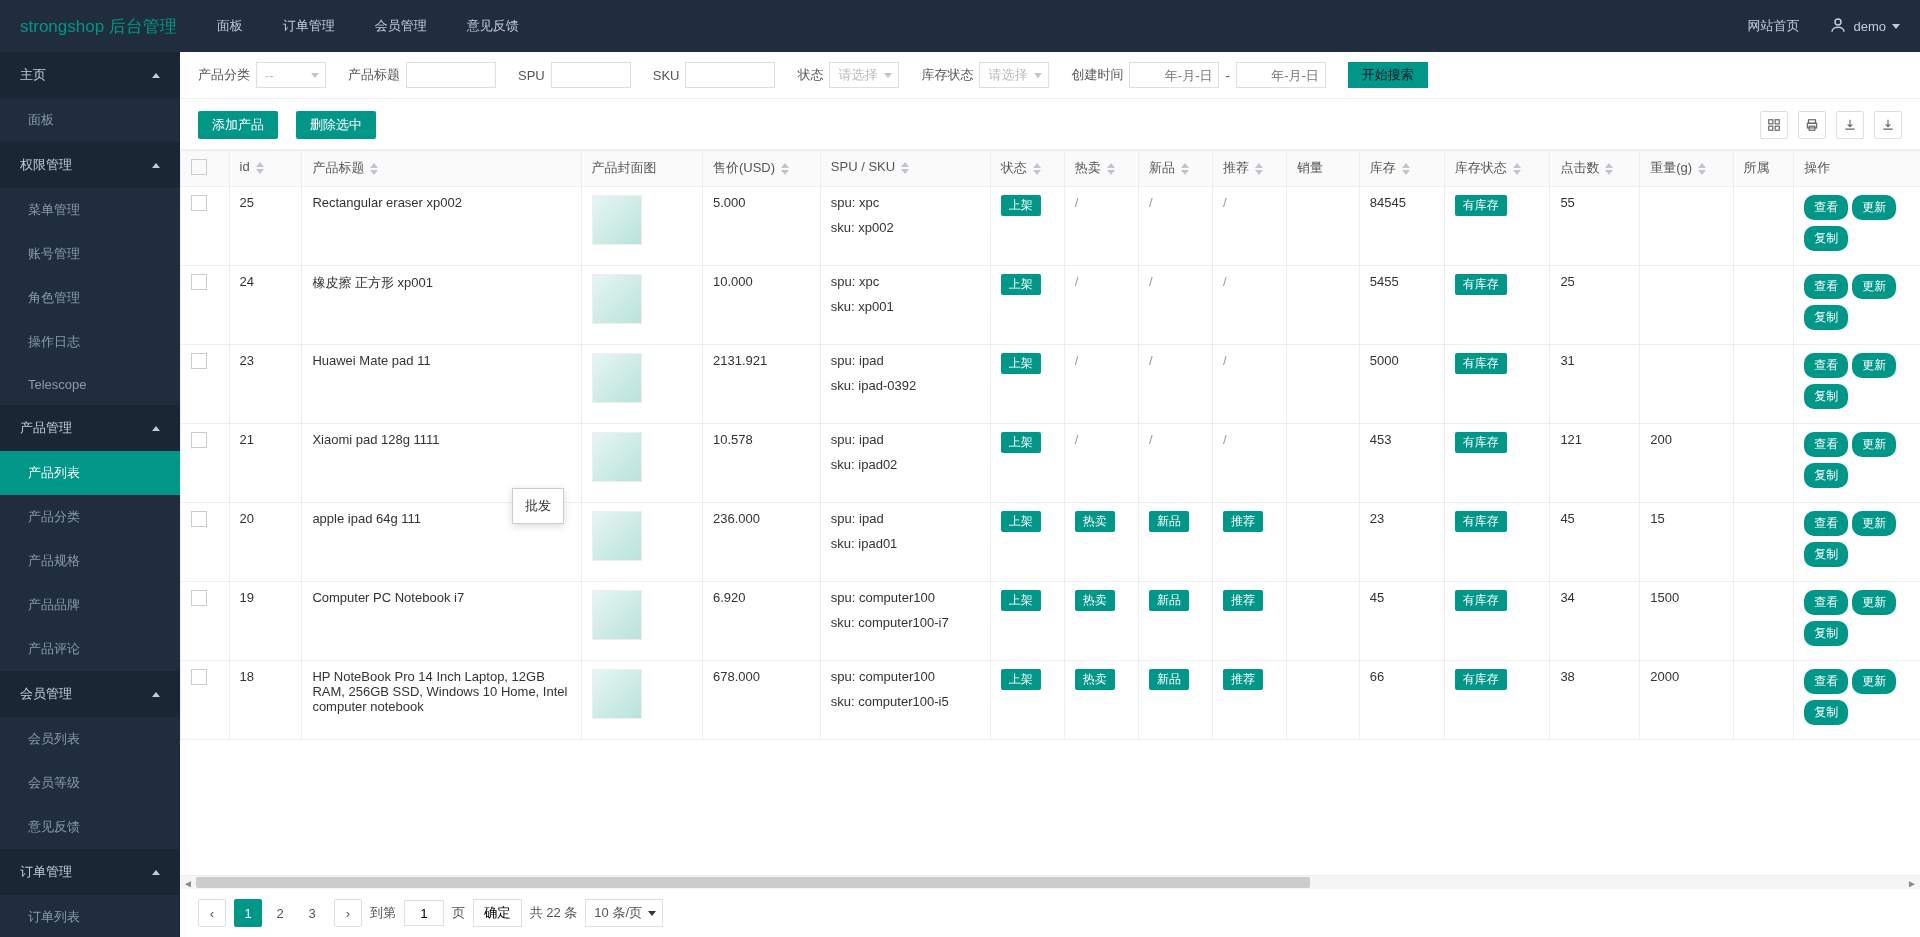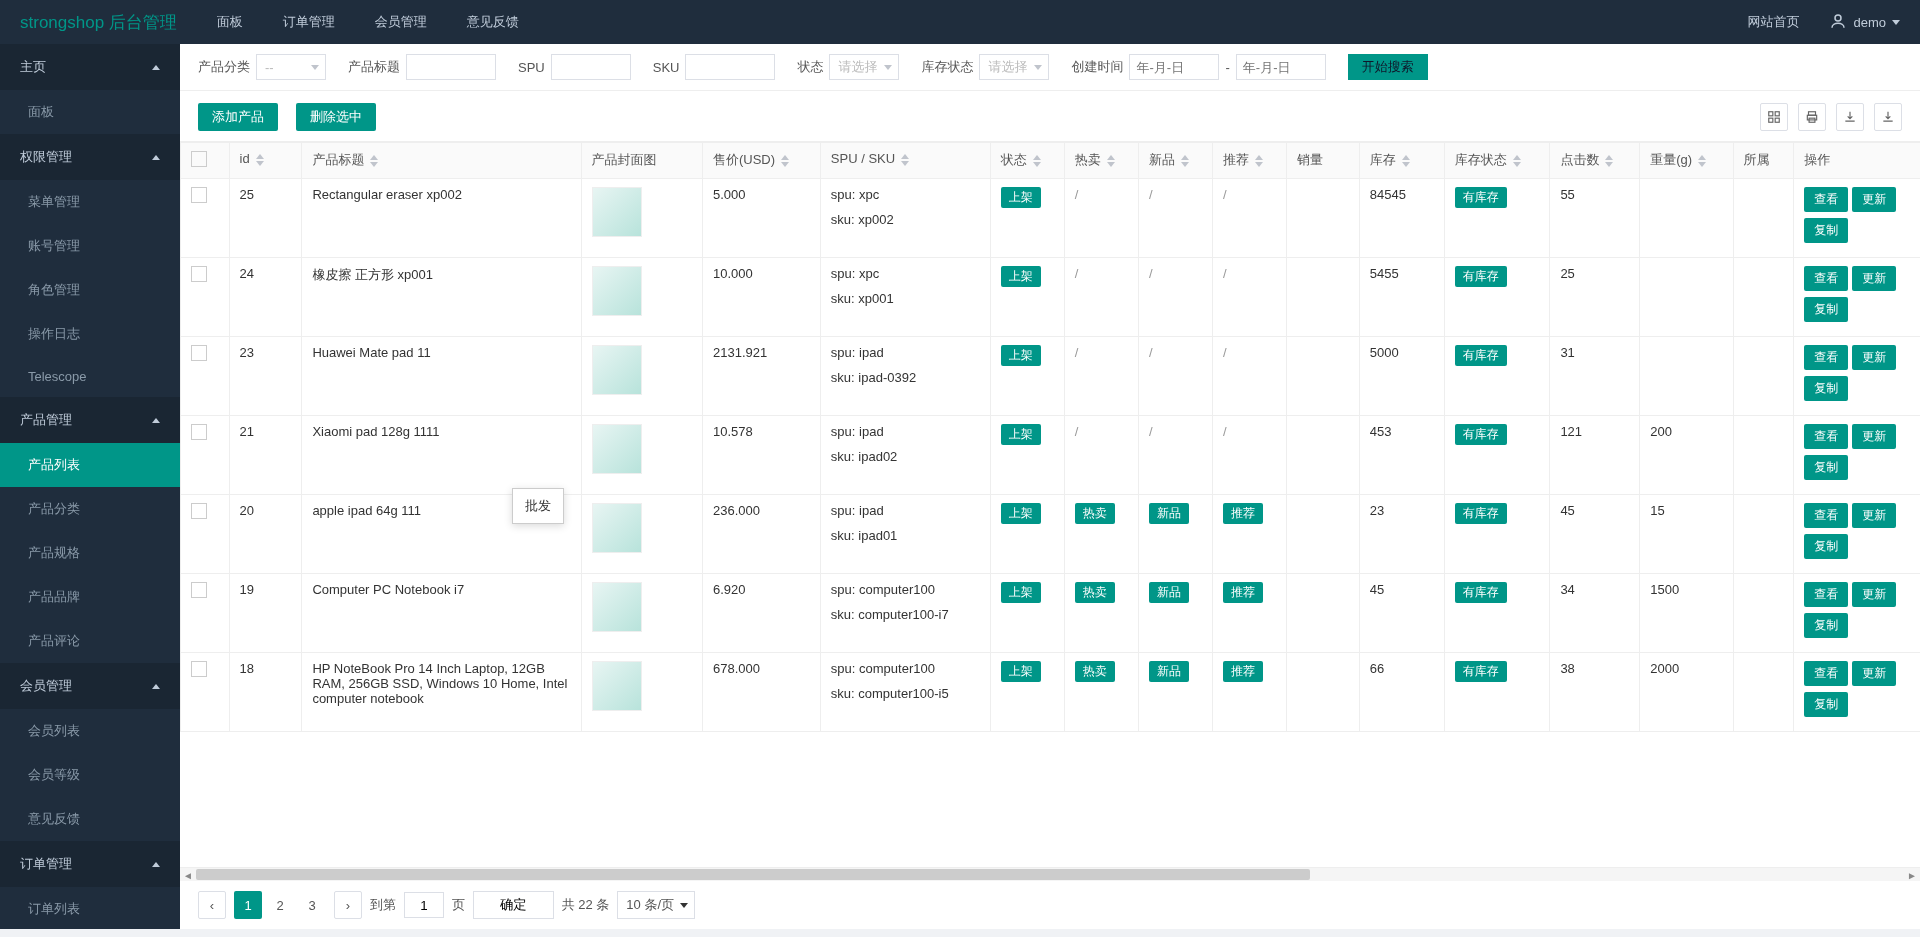--- a/index.html
+++ b/index.html
@@ -1,66 +1,66 @@
 <!DOCTYPE html>
 <html><head>
 <meta charset="utf-8">
 <style>
   * { box-sizing: border-box; margin: 0; padding: 0; }
   body { font-family: "Microsoft YaHei", Arial, sans-serif; font-size: 13px; color: #333; background: #f0f2f5; overflow: hidden; }
-  .topbar { height: 44px; background: #1f2d3d; display: flex; align-items: center; padding: 0 20px; color: #c0ccda; }
+  .topbar { height: 52px; background: #1f2d3d; display: flex; align-items: center; padding: 0 20px; color: #c0ccda; }
   .brand { color: #009688; font-size: 17px; margin-right: 40px; }
   .topnav { display: flex; gap: 40px; flex: 1; }
   .topnav .item { color: #c0ccda; cursor: pointer; }
   .top-right { display: flex; align-items: center; gap: 30px; color: #c0ccda; justify-content: space-between; }
   .user { display: flex; align-items: center; gap: 6px; cursor: pointer; }
   .chev-down { width: 0; height: 0; border-left: 4px solid transparent; border-right: 4px solid transparent; border-top: 5px solid #c0ccda; display: inline-block; }
   .layout { display: flex; height: calc(100vh - 52px); }
   .sidebar { width: 180px; background: #1f2d3d; color: #c0ccda; overflow-y: auto; }
   .sb-header { display: flex; justify-content: space-between; align-items: center; padding: 14px 20px; cursor: pointer; background: #1a2633; }
   .sb-sub { padding: 13px 20px 13px 28px; cursor: pointer; background: #1f2d3d; color: #8a9aa9; font-size: 13px; }
   .sb-sub.active { background: #009688; color: #fff; }
   .chev-up { width: 0; height: 0; border-left: 4px solid transparent; border-right: 4px solid transparent; border-bottom: 5px solid #c0ccda; }
   .content { flex: 1; display: flex; flex-direction: column; background: #fff; overflow: hidden; }
   .filters { display: flex; align-items: center; flex-wrap: wrap; gap: 4px; padding: 10px 18px; border-bottom: 1px solid #eee; font-size: 13px; color: #555; }
   .fld { display: flex; align-items: center; margin-right: 18px; }
   .fld-label { margin-right: 6px; }
-  .inp { height: 26px; border: 1px solid #dcdfe6; padding: 0 6px; font-size: 13px; outline: none; }
+  .inp { height: 26px; border: 1px solid #dcdfe6; padding: 0 6px; font-size: 13px; outline: none; text-align: right; }
   .sel { height: 26px; border: 1px solid #dcdfe6; padding: 0 20px 0 8px; background: #fff; position: relative; min-width: 70px; display: inline-flex; align-items: center; cursor: pointer; }
   .sel .ph { color: #bbb; }
   .sel::after { content: ""; position: absolute; right: 6px; top: 50%; margin-top: -2px; border-left: 4px solid transparent; border-right: 4px solid transparent; border-top: 5px solid #c0c4cc; }
   .btn-search { height: 26px; background: #009688; color: #0f172a; border: none; padding: 0 14px; cursor: pointer; font-size: 13px; }
   .toolbar { display: flex; align-items: center; padding: 12px 18px 10px; gap: 8px; }
   .btn-p { height: 28px; background: #009688; color: #fff; border: none; padding: 0 14px; cursor: pointer; font-size: 13px; margin-right: 10px; border-radius: 2px; }
   .toolbar-right { margin-left: auto; display: flex; gap: 10px; }
   .tool-icon { width: 28px; height: 28px; border: 1px solid #dcdfe6; display: flex; align-items: center; justify-content: center; cursor: pointer; color: #666; border-radius: 2px; background: #fff; }
   .table-wrap { flex: 1; overflow: auto; border-top: 1px solid #eee; }
   table { border-collapse: collapse; width: 100%; min-width: 1760px; }
   th, td { border: 1px solid #eee; padding: 8px 10px; text-align: left; font-size: 13px; vertical-align: top; }
   th { background: #fafafa; color: #555; font-weight: normal; position: sticky; top: 0; white-space: nowrap; }
   .ck { width: 16px; height: 16px; border: 1px solid #ccc; display: inline-block; cursor: pointer; }
   .sorter { display: inline-flex; flex-direction: column; margin-left: 6px; vertical-align: middle; }
   .sorter .up { width: 0; height: 0; border-left: 4px solid transparent; border-right: 4px solid transparent; border-bottom: 5px solid #c0c4cc; margin-bottom: 2px; }
   .sorter .down { width: 0; height: 0; border-left: 4px solid transparent; border-right: 4px solid transparent; border-top: 5px solid #c0c4cc; }
   .thumb { width: 50px; height: 50px; background: linear-gradient(135deg,#e8f5f3,#d0ece7,#b8e3db); border: 1px solid #eee; display: inline-block; }
   .tag { display: inline-block; background: #009688; color: #fff; font-size: 12px; padding: 2px 8px; border-radius: 2px; }
   .slash { color: #999; }
   .ops-col { white-space: nowrap; }
-  .btn-xs { background: #009688; color: #fff; border: none; padding: 4px 10px; font-size: 12px; cursor: pointer; border-radius: 2px; margin-right: 4px; margin-bottom: 6px; display: inline-block; }
+  .btn-xs { background: #009688; color: #fff; border: none; padding: 4px 10px; font-size: 12px; cursor: pointer; border-radius: 10px; margin-right: 4px; margin-bottom: 6px; display: inline-block; }
   .hscroll { height: 14px; background: #f5f5f5; border-top: 1px solid #eee; position: relative; }
   .hscroll-thumb { position: absolute; left: 16px; top: 1px; height: 11px; width: 64%; background: #ccc; border-radius: 2px; }
   .hscroll-arrow { position: absolute; top: 0; width: 16px; height: 14px; display: flex; align-items: center; justify-content: center; color: #888; font-size: 10px; }
   .hscroll-arrow.l { left: 0; }
   .hscroll-arrow.r { right: 0; }
   .pager { display: flex; align-items: center; gap: 8px; padding: 10px 18px; font-size: 13px; color: #555; }
   .pg { width: 28px; height: 28px; display: flex; align-items: center; justify-content: center; border: 1px solid transparent; cursor: pointer; border-radius: 2px; }
   .pg.bordered { border: 1px solid #dcdfe6; }
   .pg.active { background: #009688; color: #fff; }
   .pg-input { width: 40px; height: 26px; text-align: center; border: 1px solid #dcdfe6; }
-  .pg-btn { height: 28px; padding: 0 26px; border: 1px solid #dcdfe6; background: #fff; cursor: pointer; }
+  .pg-btn { height: 28px; padding: 0 10px; border: 1px solid #dcdfe6; background: #fff; cursor: pointer; }
   .pg-sel { height: 28px; border: 1px solid #dcdfe6; padding: 0 20px 0 8px; position: relative; display: inline-flex; align-items: center; cursor: pointer; }
   .pg-sel::after { content: ""; position: absolute; right: 6px; top: 50%; margin-top: -2px; border-left: 4px solid transparent; border-right: 4px solid transparent; border-top: 5px solid #333; }
   .spu-line { margin-bottom: 10px; }
   .tooltip { position: fixed; background: #fff; border: 1px solid #ccc; box-shadow: 0 2px 8px rgba(0,0,0,.15); padding: 8px 12px; font-size: 13px; z-index: 100; top: 488px; left: 512px; }
 </style>
 </head>
 <body>
 
 <div class="topbar">
   <div class="brand">strongshop 后台管理</div>

